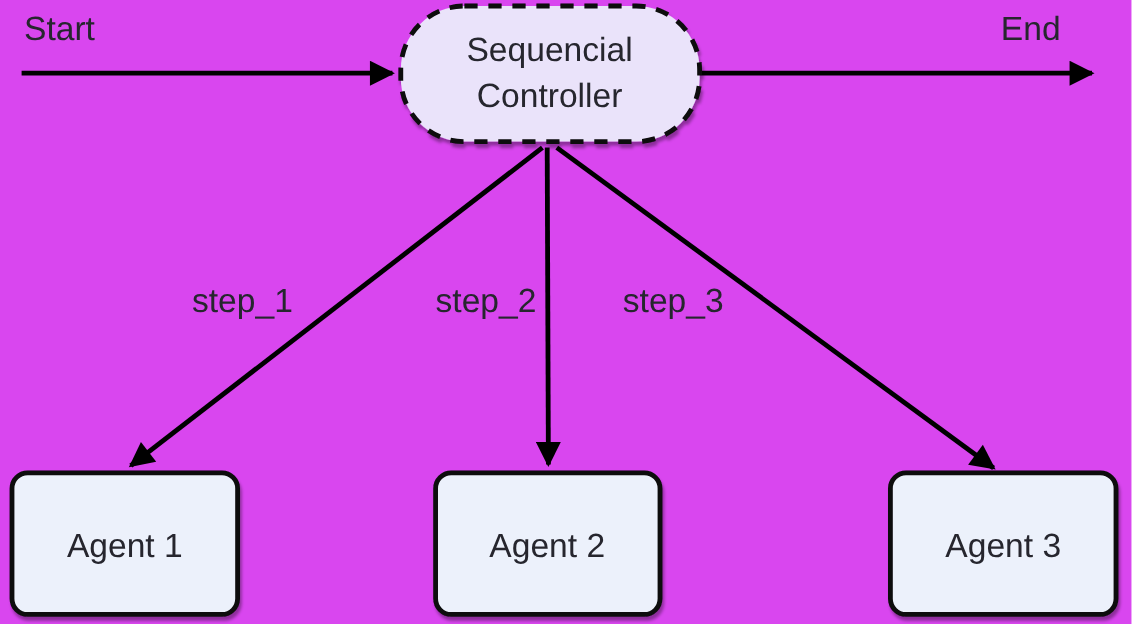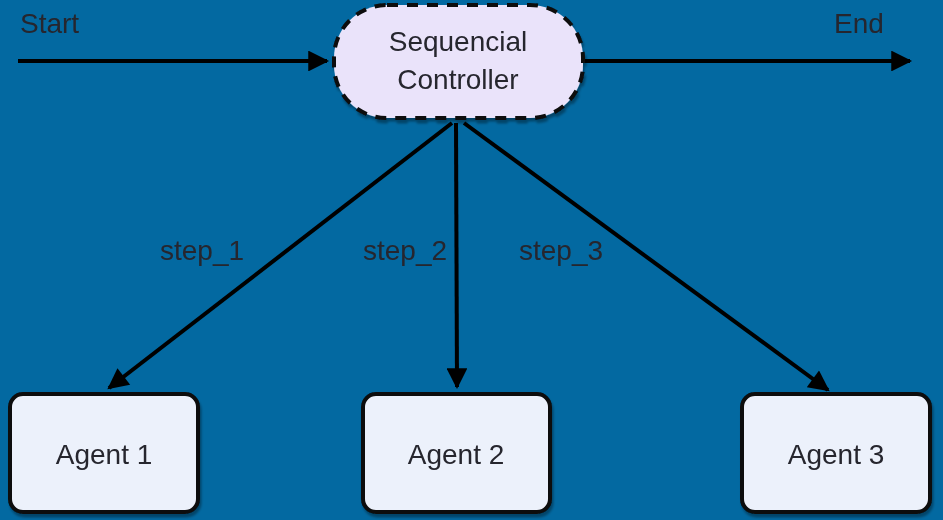--- a/index.html
+++ b/index.html
@@ -4,21 +4,21 @@
 <style>
   html, body {
     margin: 0;
     padding: 0;
     background: #ffffff;
   }
   .canvas-wrap {
     width: 943px;
     height: 520px;
     position: relative;
-    background: #0369a1;
+    background: #d946ef;
     overflow: hidden;
     font-family: "Liberation Sans", sans-serif;
   }
   svg text {
     font-family: "Liberation Sans", sans-serif;
     font-size: 28px;
     fill: #26262e;
   }
   .edge-line {
     stroke: #000000;

